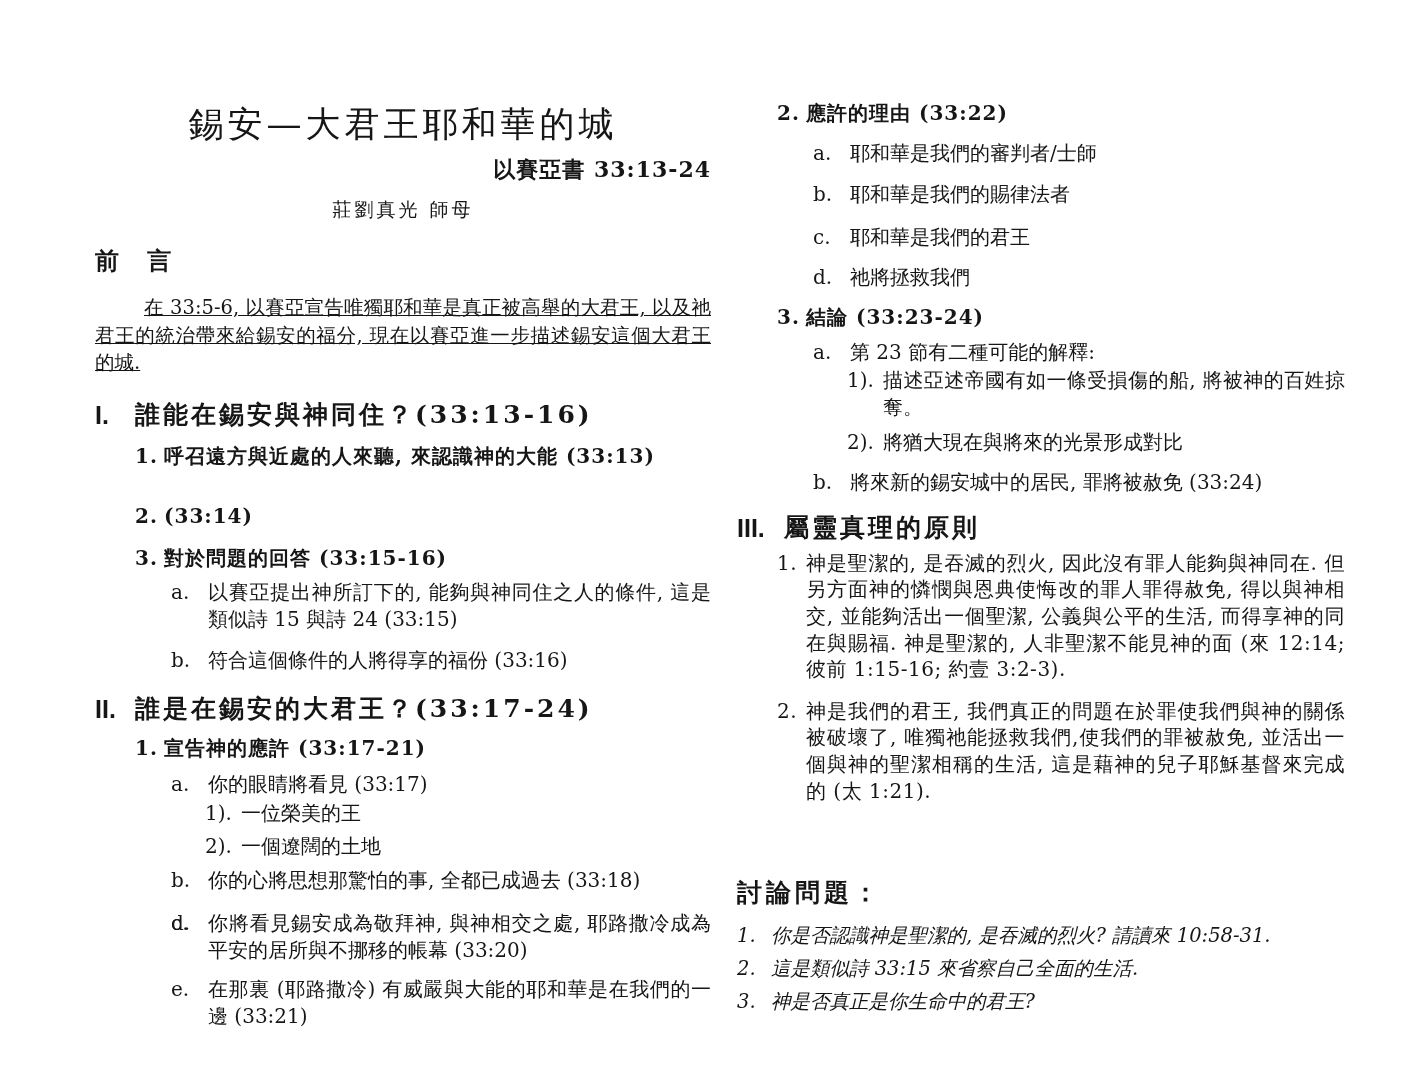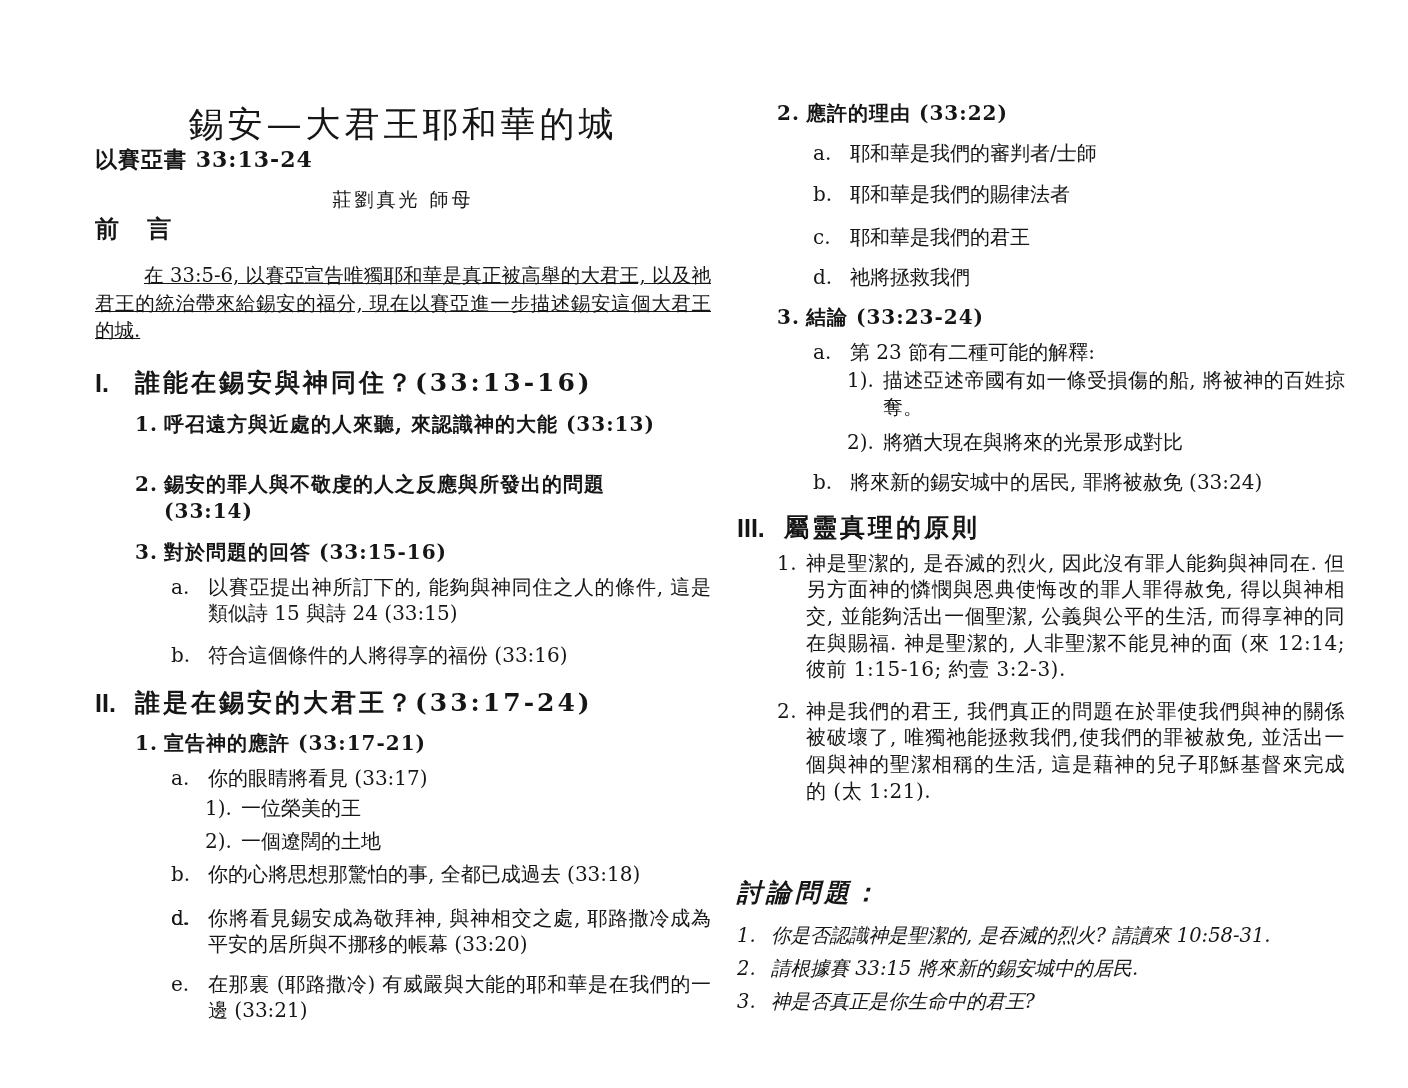--- a/index.html
+++ b/index.html
@@ -3,42 +3,42 @@
 <meta charset="utf-8">
 <style>
   html,body{margin:0;padding:0;background:#ffffff;}
   .page{position:relative;width:1408px;height:1088px;background:#ffffff;overflow:hidden;
         font-family:"DejaVu Serif","Liberation Serif",serif;color:#161616;}
   .col{position:absolute;top:95px;}
   .col-left{left:95px;width:616px;}
   .col-right{left:737px;width:608px;}
 
   .doc-title{font-size:35px;font-weight:400;text-align:center;letter-spacing:4px;margin-top:8px;line-height:1.2;}
-  .doc-sub{font-size:22px;font-weight:700;text-align:left;letter-spacing:1px;}
+  .doc-sub{font-size:22px;font-weight:700;text-align:right;margin-top:10px;letter-spacing:1px;}
   .doc-author{font-size:19px;font-weight:400;text-align:center;margin-top:12px;letter-spacing:3px;}
 
-  .preface-h{font-size:24px;font-weight:700;letter-spacing:10px;}
+  .preface-h{font-size:24px;font-weight:700;letter-spacing:10px;margin-top:22px;}
   .preface-p{font-size:19.5px;line-height:1.42;margin-top:17px;text-indent:49px;text-align:justify;text-decoration:underline;}
 
   .sec{position:relative;font-size:25px;font-weight:700;padding-left:40px;line-height:1.25;}
   .sec .num{position:absolute;left:0;top:1px;font-family:"Liberation Sans","DejaVu Sans",sans-serif;}
   .sec .txt{letter-spacing:3px;}
   .sec-wide{padding-left:47px;}
 
   .it{position:relative;font-size:20px;line-height:1.33;text-align:justify;}
   .it .num{position:absolute;}
   .l1{padding-left:69px;font-weight:700;letter-spacing:1px;}
   .l1 .num{left:40px;}
   .l2{padding-left:113px;font-weight:400;letter-spacing:0;}
   .l2 .num{left:76px;}
   .l3{padding-left:146px;font-weight:400;letter-spacing:0;}
   .l3 .num{left:110px;}
   .plain{font-weight:400;letter-spacing:0.5px;}
 
-  .disc-h{font-size:25px;font-weight:700;font-style:italic;letter-spacing:4px;}
+  .disc-h{font-size:25px;font-weight:700;letter-spacing:4px;}
   .disc-q{position:relative;font-size:19.5px;font-style:italic;padding-left:34px;line-height:1.32;}
   .disc-q .num{position:absolute;left:0;}
 </style>
 </head>
 <body>
 
 <div class="page">
 
   <div class="col col-left">
     <div class="doc-title">錫安—大君王耶和華的城</div>
@@ -53,21 +53,20 @@
       <span class="txt">誰能在錫安與神同住？(33:13-16)</span>
     </div>
 
     <div class="it l1" style="margin-top:13px">
       <span class="num">1.</span>
       <span>呼召遠方與近處的人來聽, 來認識神的大能 (33:13)</span>
     </div>
 
     <div class="it l1" style="margin-top:33px">
       <span class="num">2.</span>
-      <span>錫安的罪人與不敬虔的人之反應與所發出的問題</span>
       <div>(33:14)</div>
     </div>
 
     <div class="it l1" style="margin-top:15px">
       <span class="num">3.</span>
       <span>對於問題的回答 (33:15-16)</span>
     </div>
 
     <div class="it l2" style="margin-top:8px">
       <span class="num">a.</span>
@@ -193,21 +192,21 @@
 
     <div class="disc-h" style="margin-top:72px">討論問題：</div>
 
     <div class="disc-q" style="margin-top:14px">
       <span class="num">1.</span>
       <span>你是否認識神是聖潔的, 是吞滅的烈火? 請讀來 10:58-31.</span>
     </div>
 
     <div class="disc-q" style="margin-top:7px">
       <span class="num">2.</span>
-      <span>請根據賽 33:15 將來新的錫安城中的居民.</span>
+      <span>這是類似詩 33:15 來省察自己全面的生活.</span>
     </div>
 
     <div class="disc-q" style="margin-top:7px">
       <span class="num">3.</span>
       <span>神是否真正是你生命中的君王?</span>
     </div>
   </div>
 
 </div>
 

